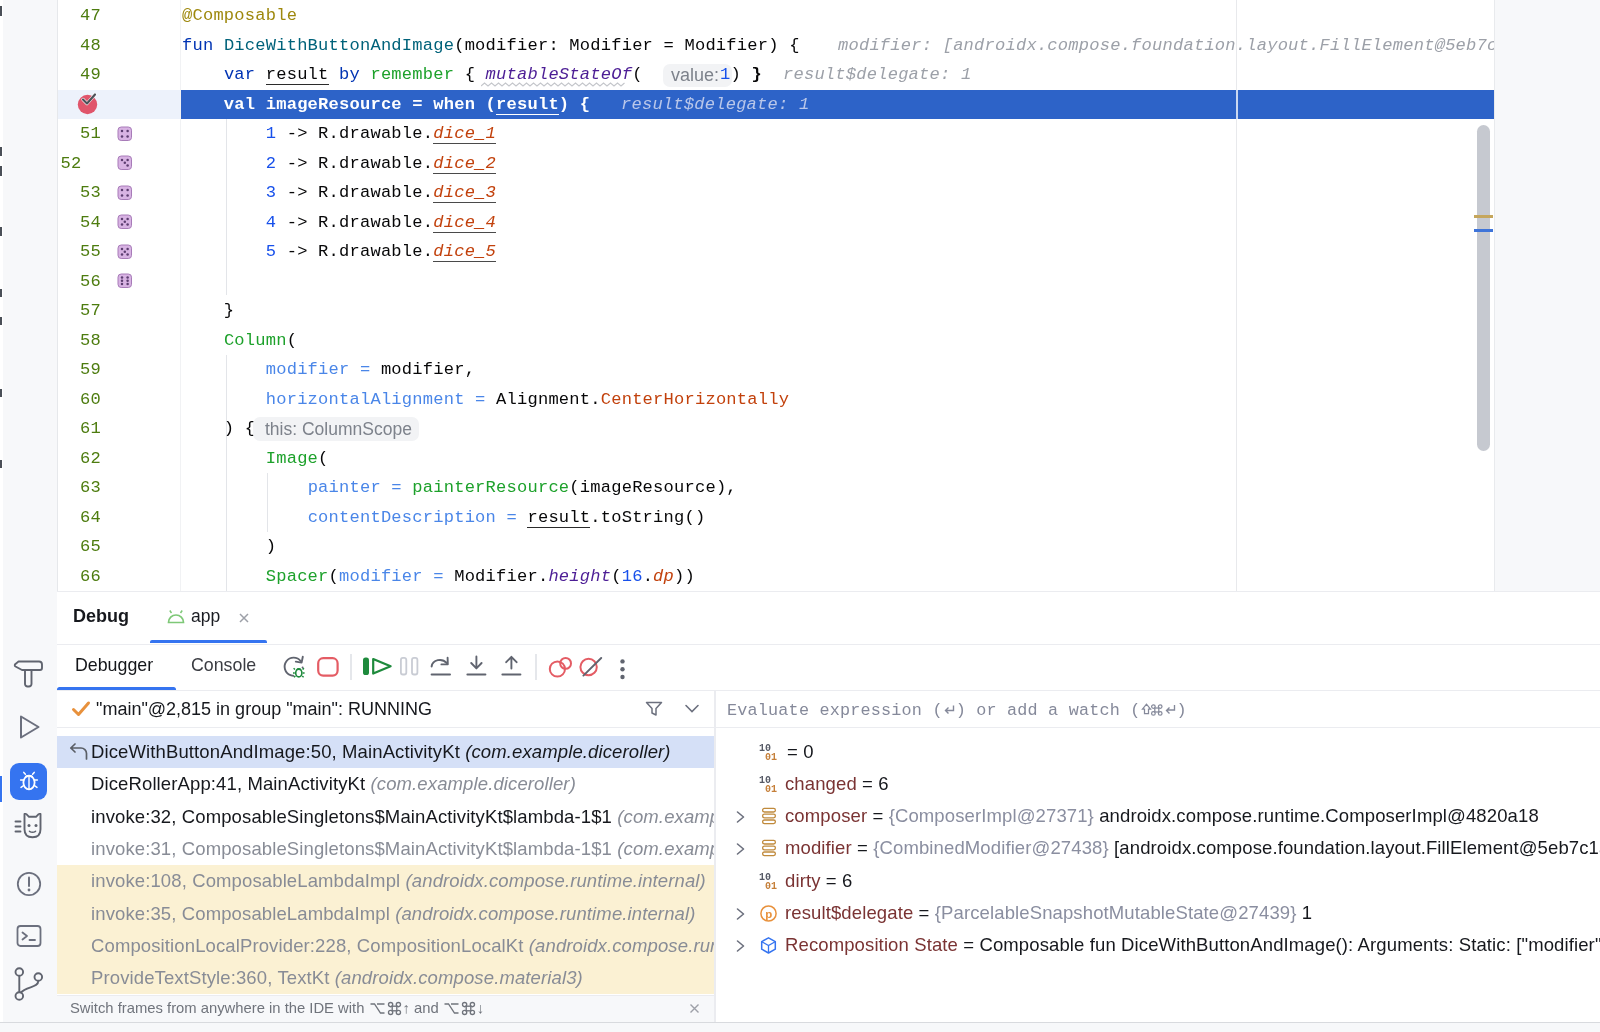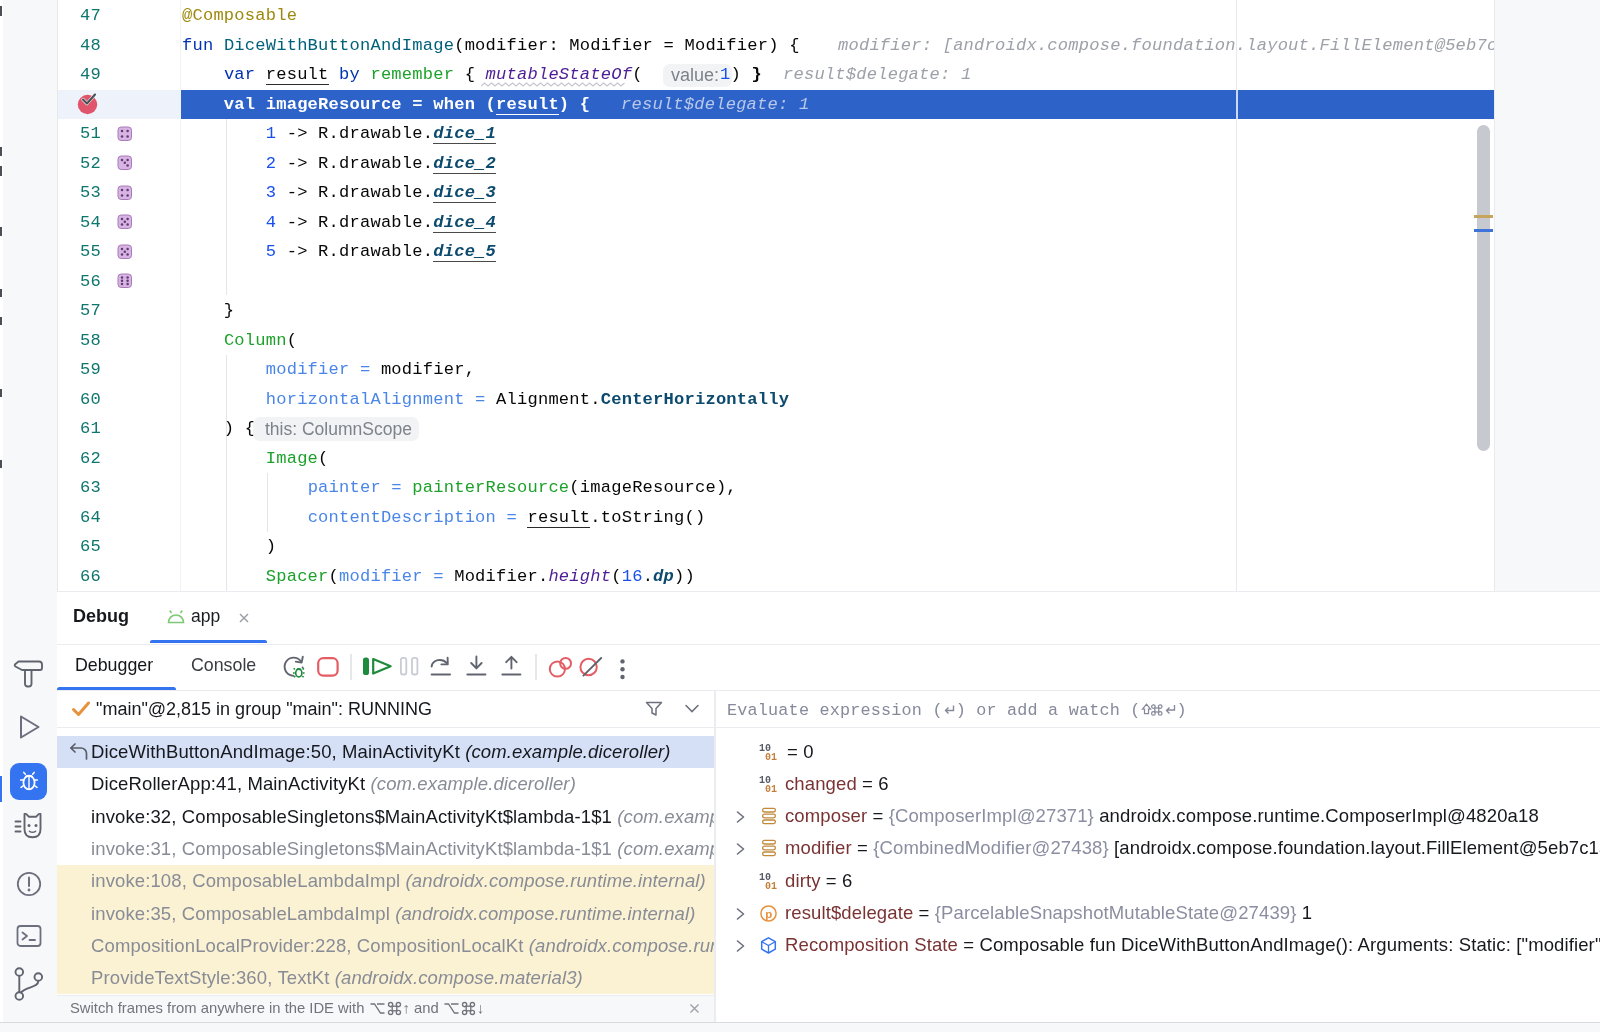--- a/index.html
+++ b/index.html
@@ -1,25 +1,25 @@
 <!DOCTYPE html>
 <html><head><meta charset="utf-8">
 <style>
 html,body{margin:0;padding:0;}
 body{width:1600px;height:1032px;position:relative;overflow:hidden;background:#fff;
   font-family:"Liberation Sans",sans-serif;}
 .abs{position:absolute;}
 .cl{position:absolute;left:182px;height:29.5px;font-family:"Liberation Mono",monospace;font-size:17.1px;letter-spacing:0.21px;line-height:29.5px;white-space:pre;color:#070708;}
-.ln{position:absolute;width:60px;text-align:right;font-family:"Liberation Mono",monospace;font-size:17.1px;letter-spacing:0.21px;line-height:29.5px;color:#0f766e;}
+.ln{position:absolute;width:60px;text-align:right;font-family:"Liberation Mono",monospace;font-size:17.1px;letter-spacing:0.21px;line-height:29.5px;color:#4d7c0f;}
 .kw{color:#0033B3;}
 .fn{color:#00627A;}
 .grn{color:#1DA12B;}
 .na{color:#4A86E8;}
 .num{color:#1750EB;}
-.pur{color:#0c4a6e;font-weight:bold;}
+.pur{color:#c2410c;}
 .teal{color:#4c1d95;font-style:italic;}
 .hint{color:#9CA0A8;font-style:italic;}
 .ul{border-bottom:1.8px solid #2b2b2b;}
 .ul2{border-bottom:1.8px solid #4a4a4a;}
 .chip{position:absolute;background:#F2F3F5;border-radius:7px;font-family:"Liberation Sans",sans-serif;color:#7D828B;font-size:14.6px;white-space:pre;}
 svg{display:block;}
 .uitxt{font-size:18.5px;letter-spacing:0.12px;color:#16181D;white-space:pre;}
 .gray{color:#888C96;}
 .it{font-style:italic;}
 </style></head>
@@ -92,21 +92,21 @@
   <div class="abs" style="left:226px;top:119px;width:1px;height:176px;background:#E3E5E9;"></div>
   <div class="abs" style="left:226px;top:355px;width:1px;height:236px;background:#E3E5E9;"></div>
   <div class="abs" style="left:267px;top:473px;width:1px;height:59px;background:#E3E5E9;"></div>
 
   <div class="abs" style="left:1236px;top:0;width:1px;height:591px;background:#E8E9EC;"></div>
 
   <div class="ln" style="left:41px;top:1px;">47</div>
   <div class="ln" style="left:41px;top:30.5px;">48</div>
   <div class="ln" style="left:41px;top:60px;">49</div>
   <div class="ln" style="left:41px;top:119px;">51</div>
-  <div class="ln" style="left:41px;top:148.5px;">52</div>
+  <div class="ln" style="left:41px;top:148.5px;text-align:center;">52</div>
   <div class="ln" style="left:41px;top:178px;">53</div>
   <div class="ln" style="left:41px;top:207.5px;">54</div>
   <div class="ln" style="left:41px;top:237px;">55</div>
   <div class="ln" style="left:41px;top:266.5px;">56</div>
   <div class="ln" style="left:41px;top:296px;">57</div>
   <div class="ln" style="left:41px;top:325.5px;">58</div>
   <div class="ln" style="left:41px;top:355px;">59</div>
   <div class="ln" style="left:41px;top:384.5px;">60</div>
   <div class="ln" style="left:41px;top:414px;">61</div>
   <div class="ln" style="left:41px;top:443.5px;">62</div>

